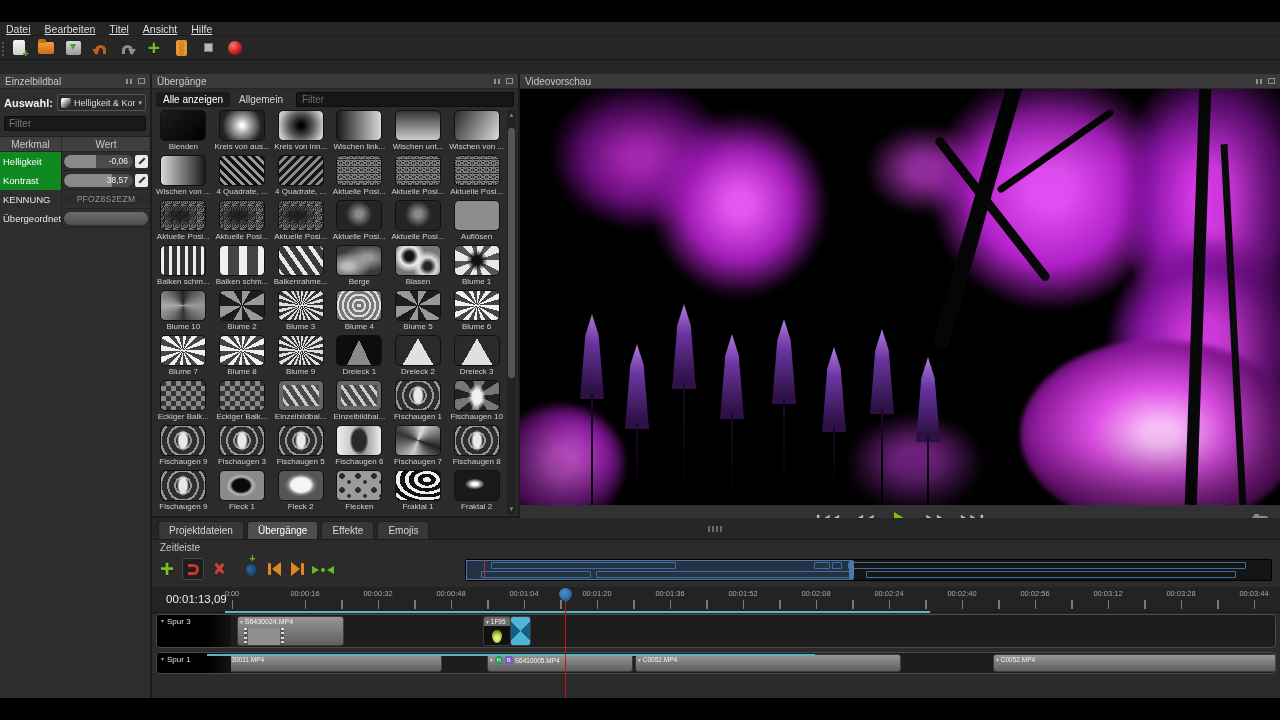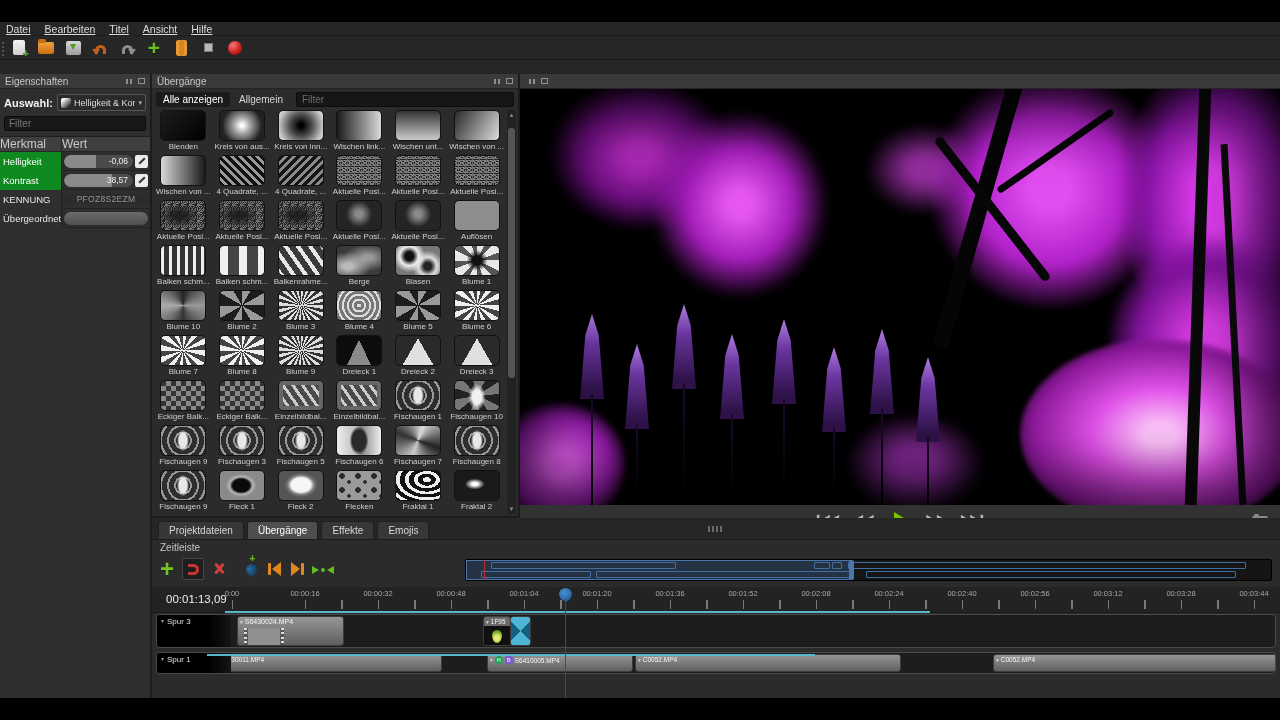--- a/index.html
+++ b/index.html
@@ -47,21 +47,21 @@
   .sel-row { display:flex; align-items:center; gap:4px; padding:5px 4px 3px 4px;}
   .sel-label { font-size:11px; font-weight:bold; color:#f2f2f2;}
   .sel-dd { flex:1; height:17px; background:#2a2a2a; border:1px solid #555; border-radius:2px; display:flex; align-items:center; padding:0 3px; gap:3px; min-width:0;}
   .sel-ic { width:10px; height:10px; border-radius:2px; background:linear-gradient(135deg,#f5f5f5 20%,#2b2b2b 85%); flex:none;}
   .sel-txt { font-size:9px; color:#dedede; white-space:nowrap; overflow:hidden; flex:1;}
   .sel-caret { font-size:7px; color:#b5b5b5; flex:none;}
   .filter-in { display:block; width:142px; margin:2px 4px 5px 4px; height:15px; background:#191919; border:1px solid #0d0d0d; border-radius:2px; color:#cfcfcf; font-size:10px; padding:0 4px;}
   .filter-in::placeholder { color:#777; }
   .ptable { border-top:1px solid #1f1f1f;}
   .ptable-hd { display:flex; height:15px; background:#3f3f3f; border-bottom:1px solid #252525;}
-  .ptable-hd div { font-size:12px; color:#c9c9c9; text-align:left; line-height:15px;}
+  .ptable-hd div { font-size:10px; color:#c9c9c9; text-align:center; line-height:15px;}
   .ptable-hd .c1 { width:62px; border-right:1px solid #2a2a2a;}
   .ptable-hd .c2 { flex:1;}
   .prow { display:flex; height:19px; border-bottom:1px solid #222; align-items:center;}
   .pname { width:62px; font-size:9.5px; color:#e8e8e8; padding:0 3px; line-height:19px; white-space:nowrap; overflow:hidden; background:#2f2f2f; border-right:1px solid #222;}
   .pname.prop-green { background:var(--green_highlight); color:#fff;}
   .pval { flex:1; position:relative; display:flex; align-items:center; padding:0 2px; gap:2px; background:#2b2b2b; min-width:0;}
   .pill { position:relative; flex:1; height:13px; border-radius:7px; background:#4b4b4b; overflow:hidden;}
   .pill-fill { position:absolute; left:0; top:0; bottom:0; background:#8a8a8a; border-radius:7px 0 0 7px;}
   .pill-val { position:absolute; right:5px; top:0; line-height:13px; font-size:8.5px; color:#f2f2f2;}
   .edit-btn { width:13px; height:13px; background:#ececec; border-radius:2px; position:relative; flex:none;}
@@ -271,21 +271,21 @@
       </span>
     <span class="tb">
         <span class="ic-record"></span>
       </span>
   </div>
 
   <div class="main">
 
     <div class="panel" id="props">
       <div class="panel-hd">
-        <span class="t">Eigenschaften</span>
+        <span class="t">Einzelbildbal</span>
         <span class="ph-ic dots"></span>
         <span class="ph-ic"></span>
       </div>
       <div class="sel-row">
         <span class="sel-label">Auswahl:</span>
         <span class="sel-dd">
           <span class="sel-ic"></span>
           <span class="sel-txt">Helligkeit &amp; Kontrast</span>
           <span class="sel-caret">▾</span>
         </span>
@@ -574,20 +574,21 @@
         </div>
       <div class="tr-scroll">
         <span class="ar" style="top:2px;">▲</span>
         <span class="thumb"></span>
         <span class="ar" style="bottom:2px;">▼</span>
       </div>
     </div>
 
     <div class="panel" id="preview">
       <div class="panel-hd">
+        <span class="t">Videovorschau</span>
         <span class="ph-ic dots"></span>
         <span class="ph-ic"></span>
       </div>
       <div class="pv-video">
         <div class="glow gA"></div>
           <div class="glow gB"></div>
           <div class="glow gI"></div>
         <div class="glow gC"></div>
           <div class="glow gD"></div>
           <div class="glow gE"></div>

